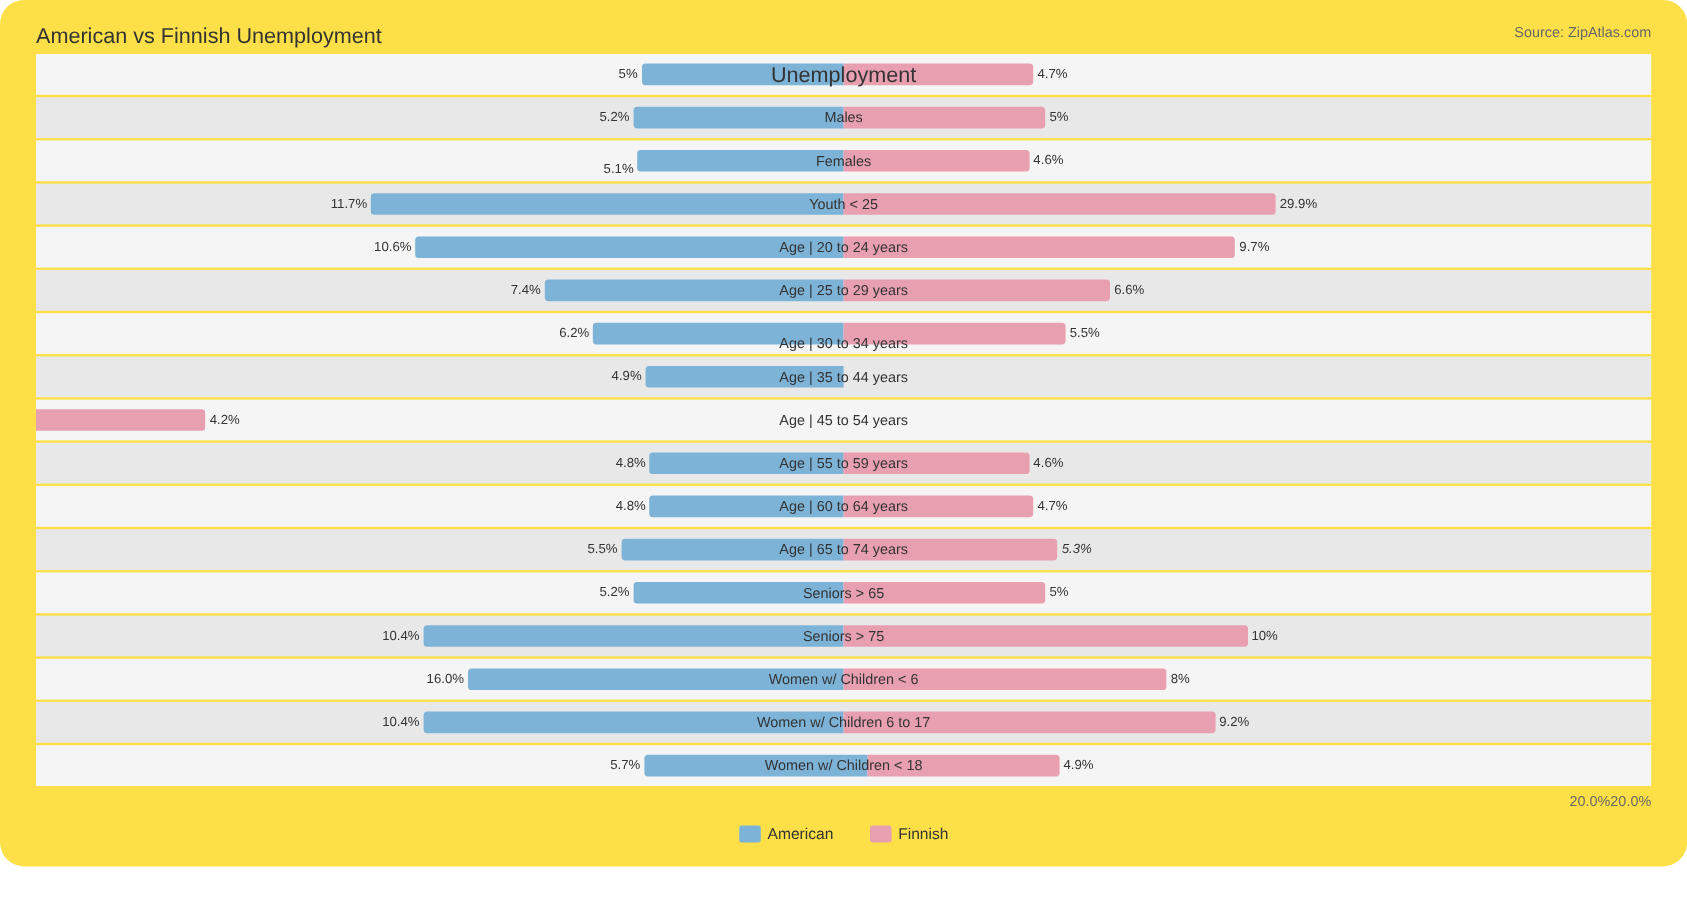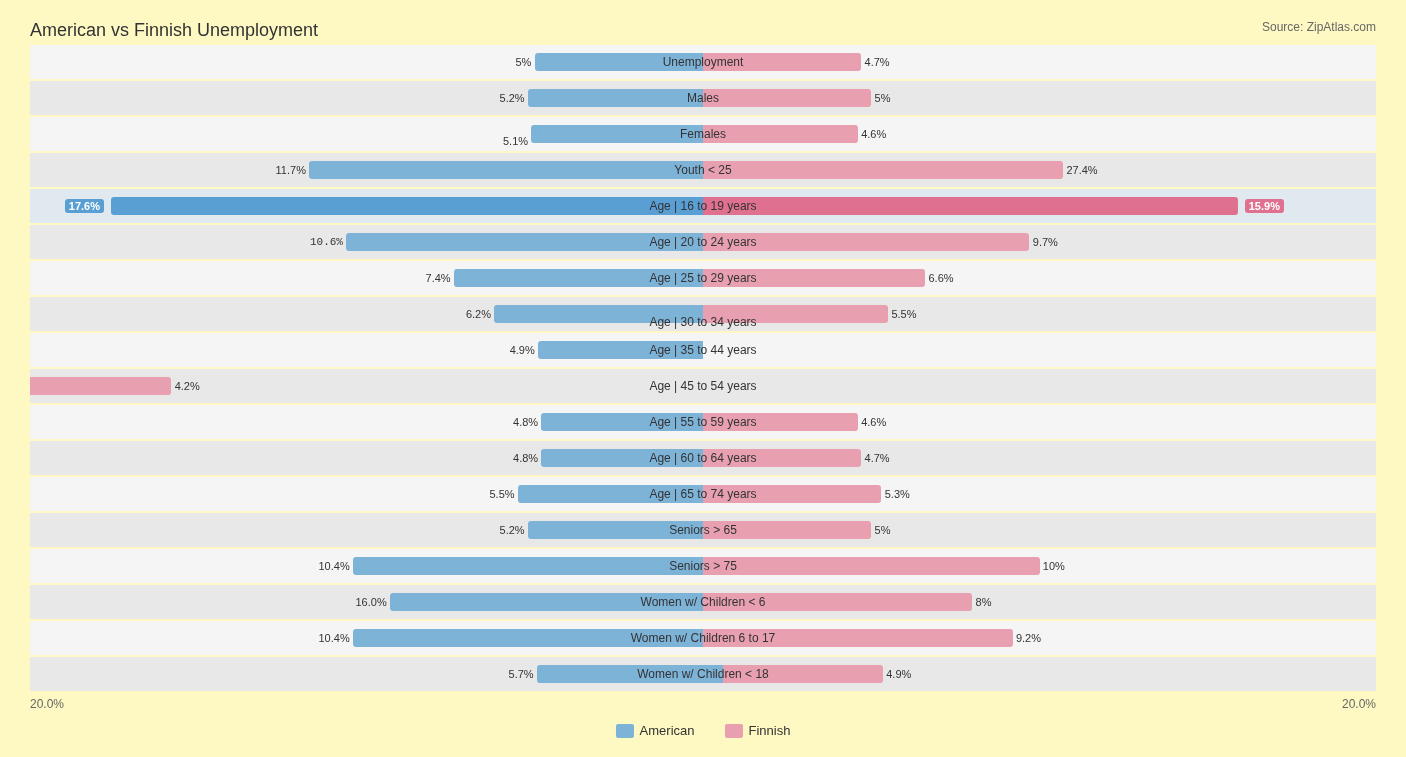--- a/index.html
+++ b/index.html
@@ -5,21 +5,22 @@
     * { box-sizing: border-box; margin: 0; padding: 0; }
     body {
       font-family: Arial, sans-serif;
       background: #fff;
       width: 1406px;
       min-height: 757px;
     }
     .chart-container {
       width: 1406px;
       padding: 20px 30px 20px 30px;
-      background: #fef9c3;
+      background: #fde047;
+      border-radius: 20px;
     }
     .chart-title {
       font-size: 18px;
       font-weight: normal;
       color: #333;
       margin-bottom: 4px;
     }
     .source-text {
       font-size: 12px;
       color: #666;
@@ -115,21 +116,21 @@
       background: #e07090;
       color: #fff;
       padding: 1px 4px;
       border-radius: 3px;
       font-size: 11px;
       font-weight: bold;
     }
     .axis-row {
       display: flex;
       width: 100%;
-      justify-content: space-between;
+      justify-content: flex-end;
       font-size: 12px;
       color: #666;
       padding: 4px 0;
     }
     .legend {
       display: flex;
       justify-content: center;
       gap: 30px;
       margin-top: 8px;
       font-size: 13px;
@@ -165,21 +166,21 @@
   <div class="row">
         <div class="row-inner">
           <div class="left-half" style="position: relative;">
             <div class="bar-left" style="width: 25%; right: 0px;"></div>
             <span style="position: absolute; right: 25.5%; font-size: 11px; color: rgb(51, 51, 51); white-space: nowrap;">5%</span>
           </div>
           <div class="right-half" style="position: relative;">
             <div class="bar-right" style="width: 23.5%; left: 0px;"></div>
             <span style="position: absolute; left: 24%; font-size: 11px; color: rgb(51, 51, 51); white-space: nowrap;">4.7%</span>
           </div>
-          <div class="center-label" style="font-size: 12px; color: rgb(51, 51, 51); white-space: nowrap; z-index: 15;">Unemployment</div>
+          <div class="center-label" style="font-size: 18px; color: rgb(51, 51, 51); white-space: nowrap; z-index: 15;">Unemployment</div>
         </div>
       </div>
       <div class="row">
         <div class="row-inner">
           <div class="left-half" style="position: relative;">
             <div class="bar-left" style="width: 26%; right: 0px;"></div>
             <span style="position: absolute; right: 26.5%; font-size: 11px; color: rgb(51, 51, 51); white-space: nowrap;">5.2%</span>
           </div>
           <div class="right-half" style="position: relative;">
             <div class="bar-right" style="width: 25%; left: 0px;"></div>
@@ -202,41 +203,28 @@
         </div>
       </div>
       <div class="row">
         <div class="row-inner">
           <div class="left-half" style="position: relative;">
             <div class="bar-left" style="width: 58.5%; right: 0px;"></div>
             <span style="position: absolute; right: 59%; font-size: 11px; color: rgb(51, 51, 51); white-space: nowrap;">11.7%</span>
           </div>
           <div class="right-half" style="position: relative;">
             <div class="bar-right" style="width: 53.5%; left: 0px;"></div>
-            <span style="position: absolute; left: 54%; font-size: 11px; color: rgb(51, 51, 51); white-space: nowrap;">27.4%</span>
+            <span style="position: absolute; left: 54%; font-size: 11px; color: rgb(51, 51, 51); white-space: nowrap;">29.9%</span>
           </div>
           <div class="center-label" style="font-size: 12px; color: rgb(51, 51, 51); white-space: nowrap; z-index: 15;">Youth &lt; 25</div>
         </div>
       </div>
-      <div class="row highlight-row">
-        <div class="row-inner">
-          <div class="left-half" style="position: relative;">
-            <div class="bar-left highlight" style="width: 88%; right: 0px;"></div>
-            <span class="highlighted-val" style="position: absolute; right: 89%; z-index: 20;">17.6%</span>
-          </div>
-          <div class="right-half" style="position: relative;">
-            <div class="bar-right highlight" style="width: 79.5%; left: 0px;"></div>
-            <span class="highlighted-val-right" style="position: absolute; left: 80.5%; z-index: 20;">15.9%</span>
-          </div>
-          <div class="center-label" style="font-size: 12px; color: rgb(51, 51, 51); white-space: nowrap; z-index: 15;">Age | 16 to 19 years</div>
-        </div>
-      </div>
-      <div class="row">
-        <div class="row-inner">
-          <div class="left-half" style="position: relative; font-family: Liberation Mono, monospace;">
+      <div class="row">
+        <div class="row-inner">
+          <div class="left-half" style="position: relative;">
             <div class="bar-left" style="width: 53%; right: 0px;"></div>
             <span style="position: absolute; right: 53.5%; font-size: 11px; color: rgb(51, 51, 51); white-space: nowrap;">10.6%</span>
           </div>
           <div class="right-half" style="position: relative;">
             <div class="bar-right" style="width: 48.5%; left: 0px;"></div>
             <span style="position: absolute; left: 49%; font-size: 11px; color: rgb(51, 51, 51); white-space: nowrap;">9.7%</span>
           </div>
           <div class="center-label" style="font-size: 12px; color: rgb(51, 51, 51); white-space: nowrap; z-index: 15;">Age | 20 to 24 years</div>
         </div>
       </div>
@@ -311,21 +299,21 @@
         </div>
       </div>
       <div class="row">
         <div class="row-inner">
           <div class="left-half" style="position: relative;">
             <div class="bar-left" style="width: 27.5%; right: 0px;"></div>
             <span style="position: absolute; right: 28%; font-size: 11px; color: rgb(51, 51, 51); white-space: nowrap;">5.5%</span>
           </div>
           <div class="right-half" style="position: relative;">
             <div class="bar-right" style="width: 26.5%; left: 0px;"></div>
-            <span style="position: absolute; left: 27%; font-size: 11px; color: rgb(51, 51, 51); white-space: nowrap;">5.3%</span>
+            <span style="position: absolute; left: 27%; font-size: 11px; color: rgb(51, 51, 51); white-space: nowrap; font-style: italic;">5.3%</span>
           </div>
           <div class="center-label" style="font-size: 12px; color: rgb(51, 51, 51); white-space: nowrap; z-index: 15;">Age | 65 to 74 years</div>
         </div>
       </div>
       <div class="row">
         <div class="row-inner">
           <div class="left-half" style="position: relative;">
             <div class="bar-left" style="width: 26%; right: 0px;"></div>
             <span style="position: absolute; right: 26.5%; font-size: 11px; color: rgb(51, 51, 51); white-space: nowrap;">5.2%</span>
           </div>

